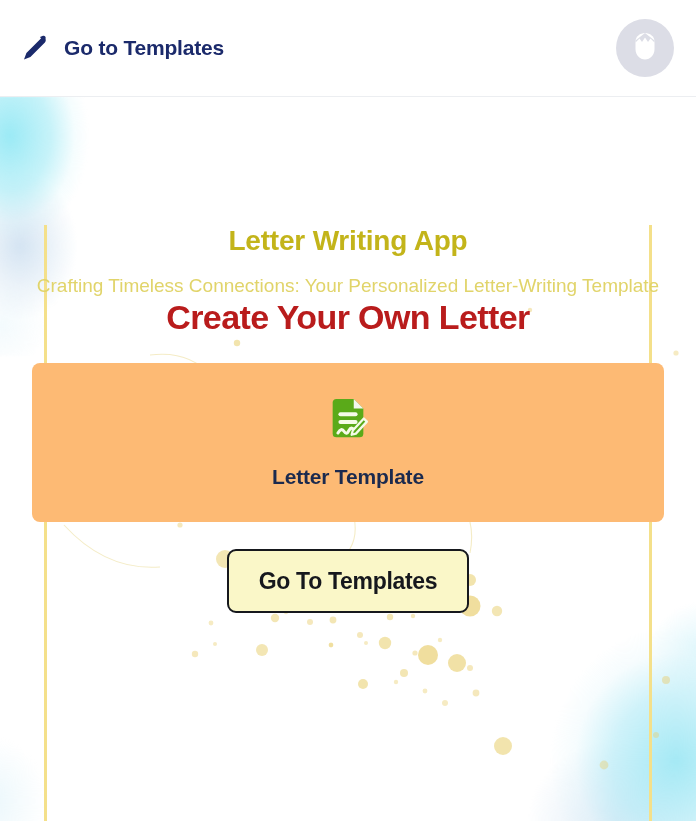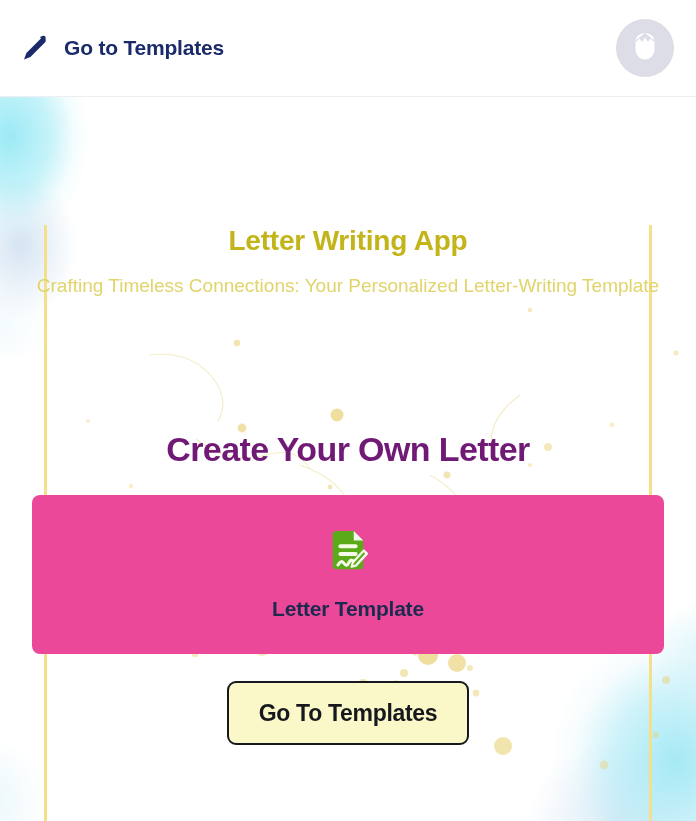--- a/index.html
+++ b/index.html
@@ -126,34 +126,33 @@
   .app-subtitle {
     margin-top: 16px;
     font-size: 19px;
     font-weight: 400;
     color: #e1d46a;
     line-height: 1.32;
     padding: 0 22px;
   }
 
   .main-heading {
-    margin-top: 132px;
     font-size: 34px;
     font-weight: 700;
-    color: #701a75;
+    color: #b91c1c;
     letter-spacing: -0.6px;
   }
 
   
   .template-card {
     position: relative;
     z-index: 7;
     margin: 26px 32px 0 32px;
     height: 159px;
-    background: #ec4899;
+    background: #fdba74;
     border-radius: 8px;
     display: flex;
     flex-direction: column;
     align-items: center;
     justify-content: center;
     gap: 22px;
     cursor: pointer;
   }
 
   .doc-icon { width: 46px; height: 46px; display: block; }

